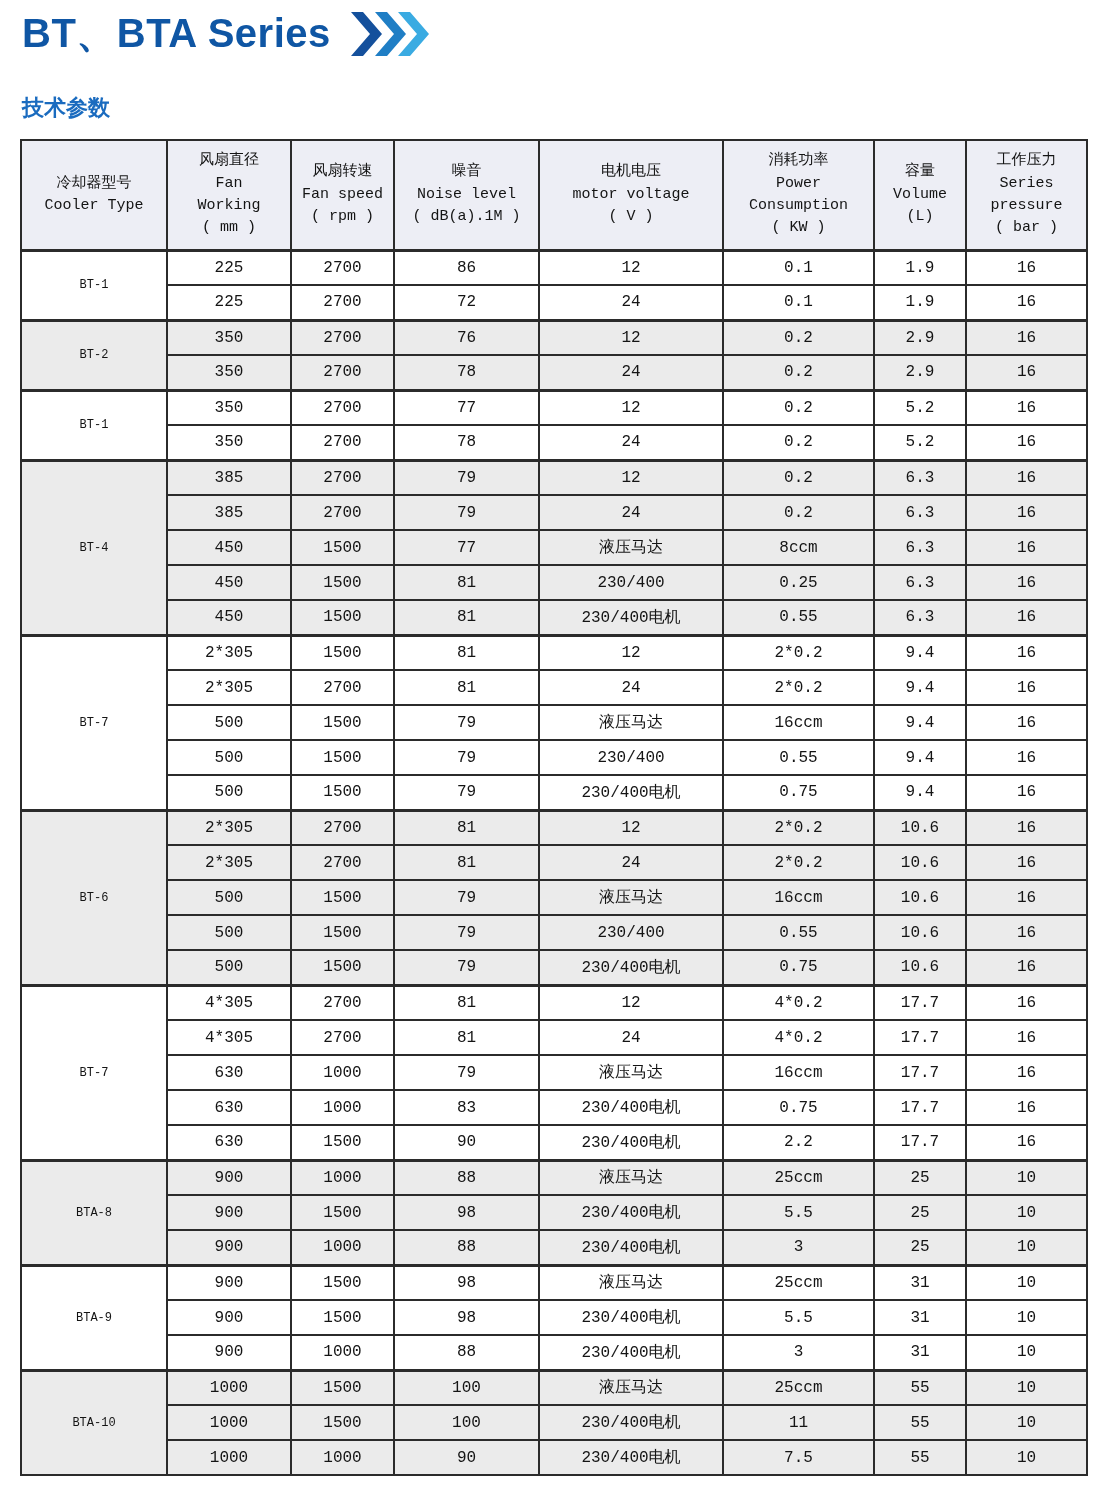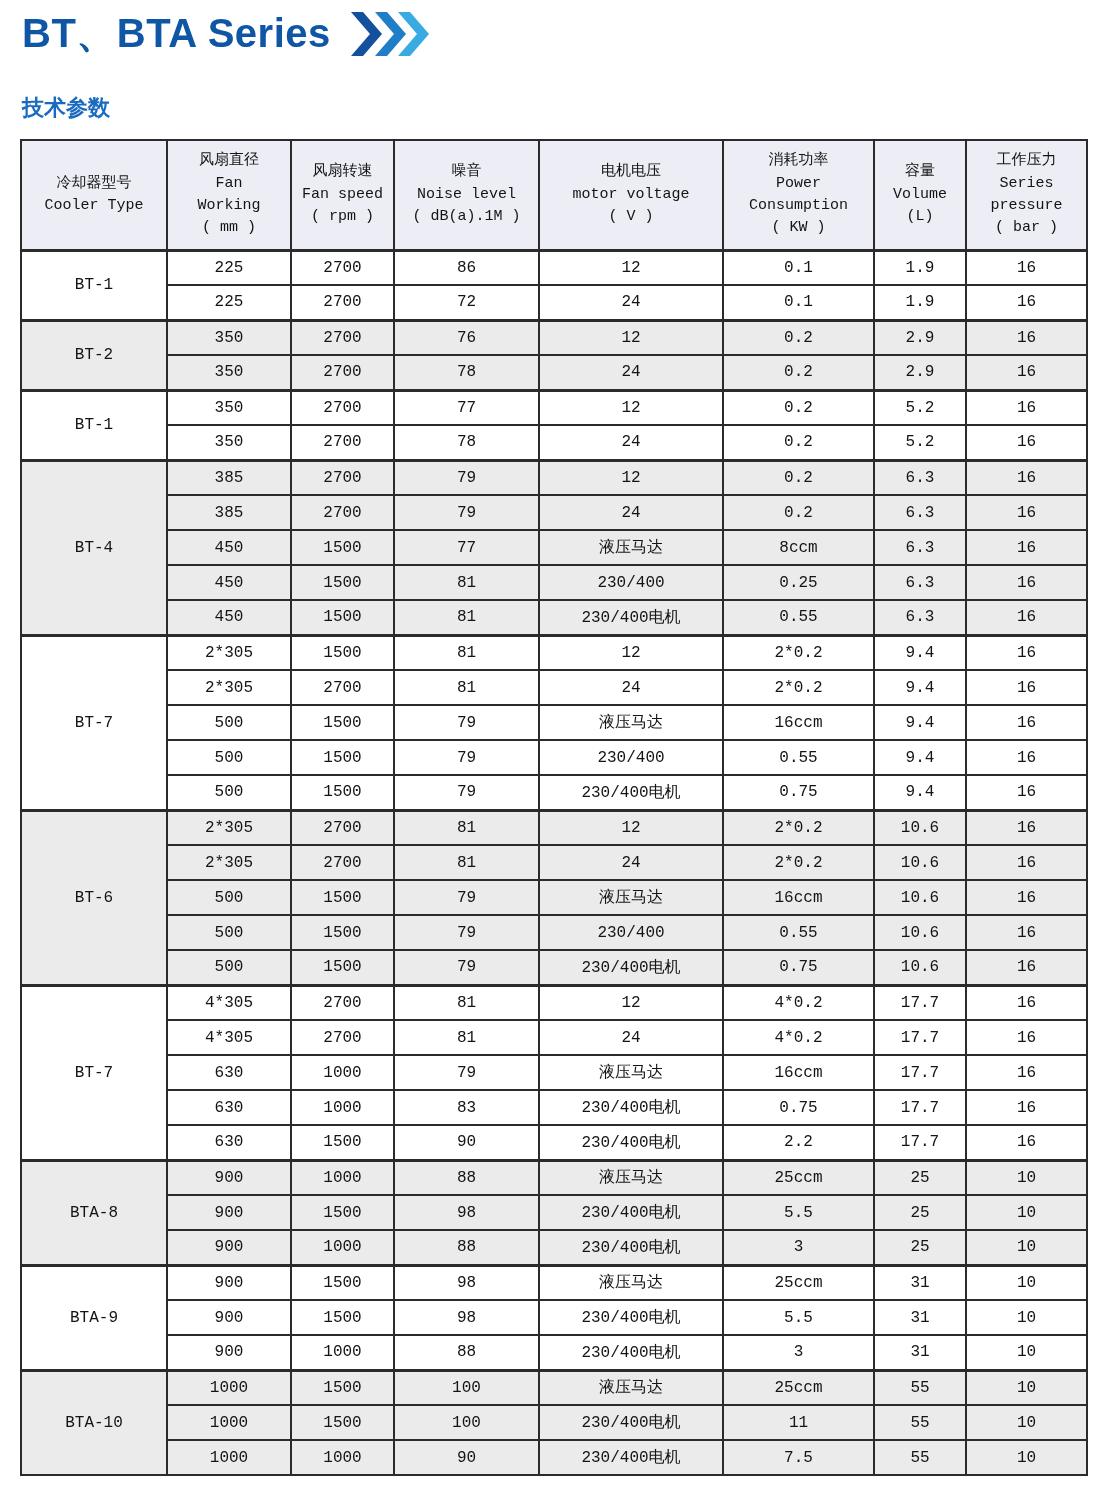--- a/index.html
+++ b/index.html
@@ -60,21 +60,21 @@
     font-size:15px;
     line-height:1.48;
     border-bottom:3px solid var(--border);
     font-family:"Liberation Mono","DejaVu Sans Mono",monospace;
   }
   tbody td{
     height:35px;
     font-size:16px;
     font-family:"Liberation Mono","DejaVu Sans Mono",monospace;
   }
-  td.type-cell{font-size:16px;}
+  td.type-cell{font-size:12px;}
   td.inner{border-top:2px solid var(--border);}
   td.group-top{border-top:3px solid var(--border);}
   td.shade{background:var(--band);}
 </style>
 </head>
 <body>
 
 <div class="title-row">
   <h1 class="page-title">BT、BTA Series</h1>
   <svg class="chevrons" width="78" height="44" viewBox="0 0 78 44" aria-hidden="true">

